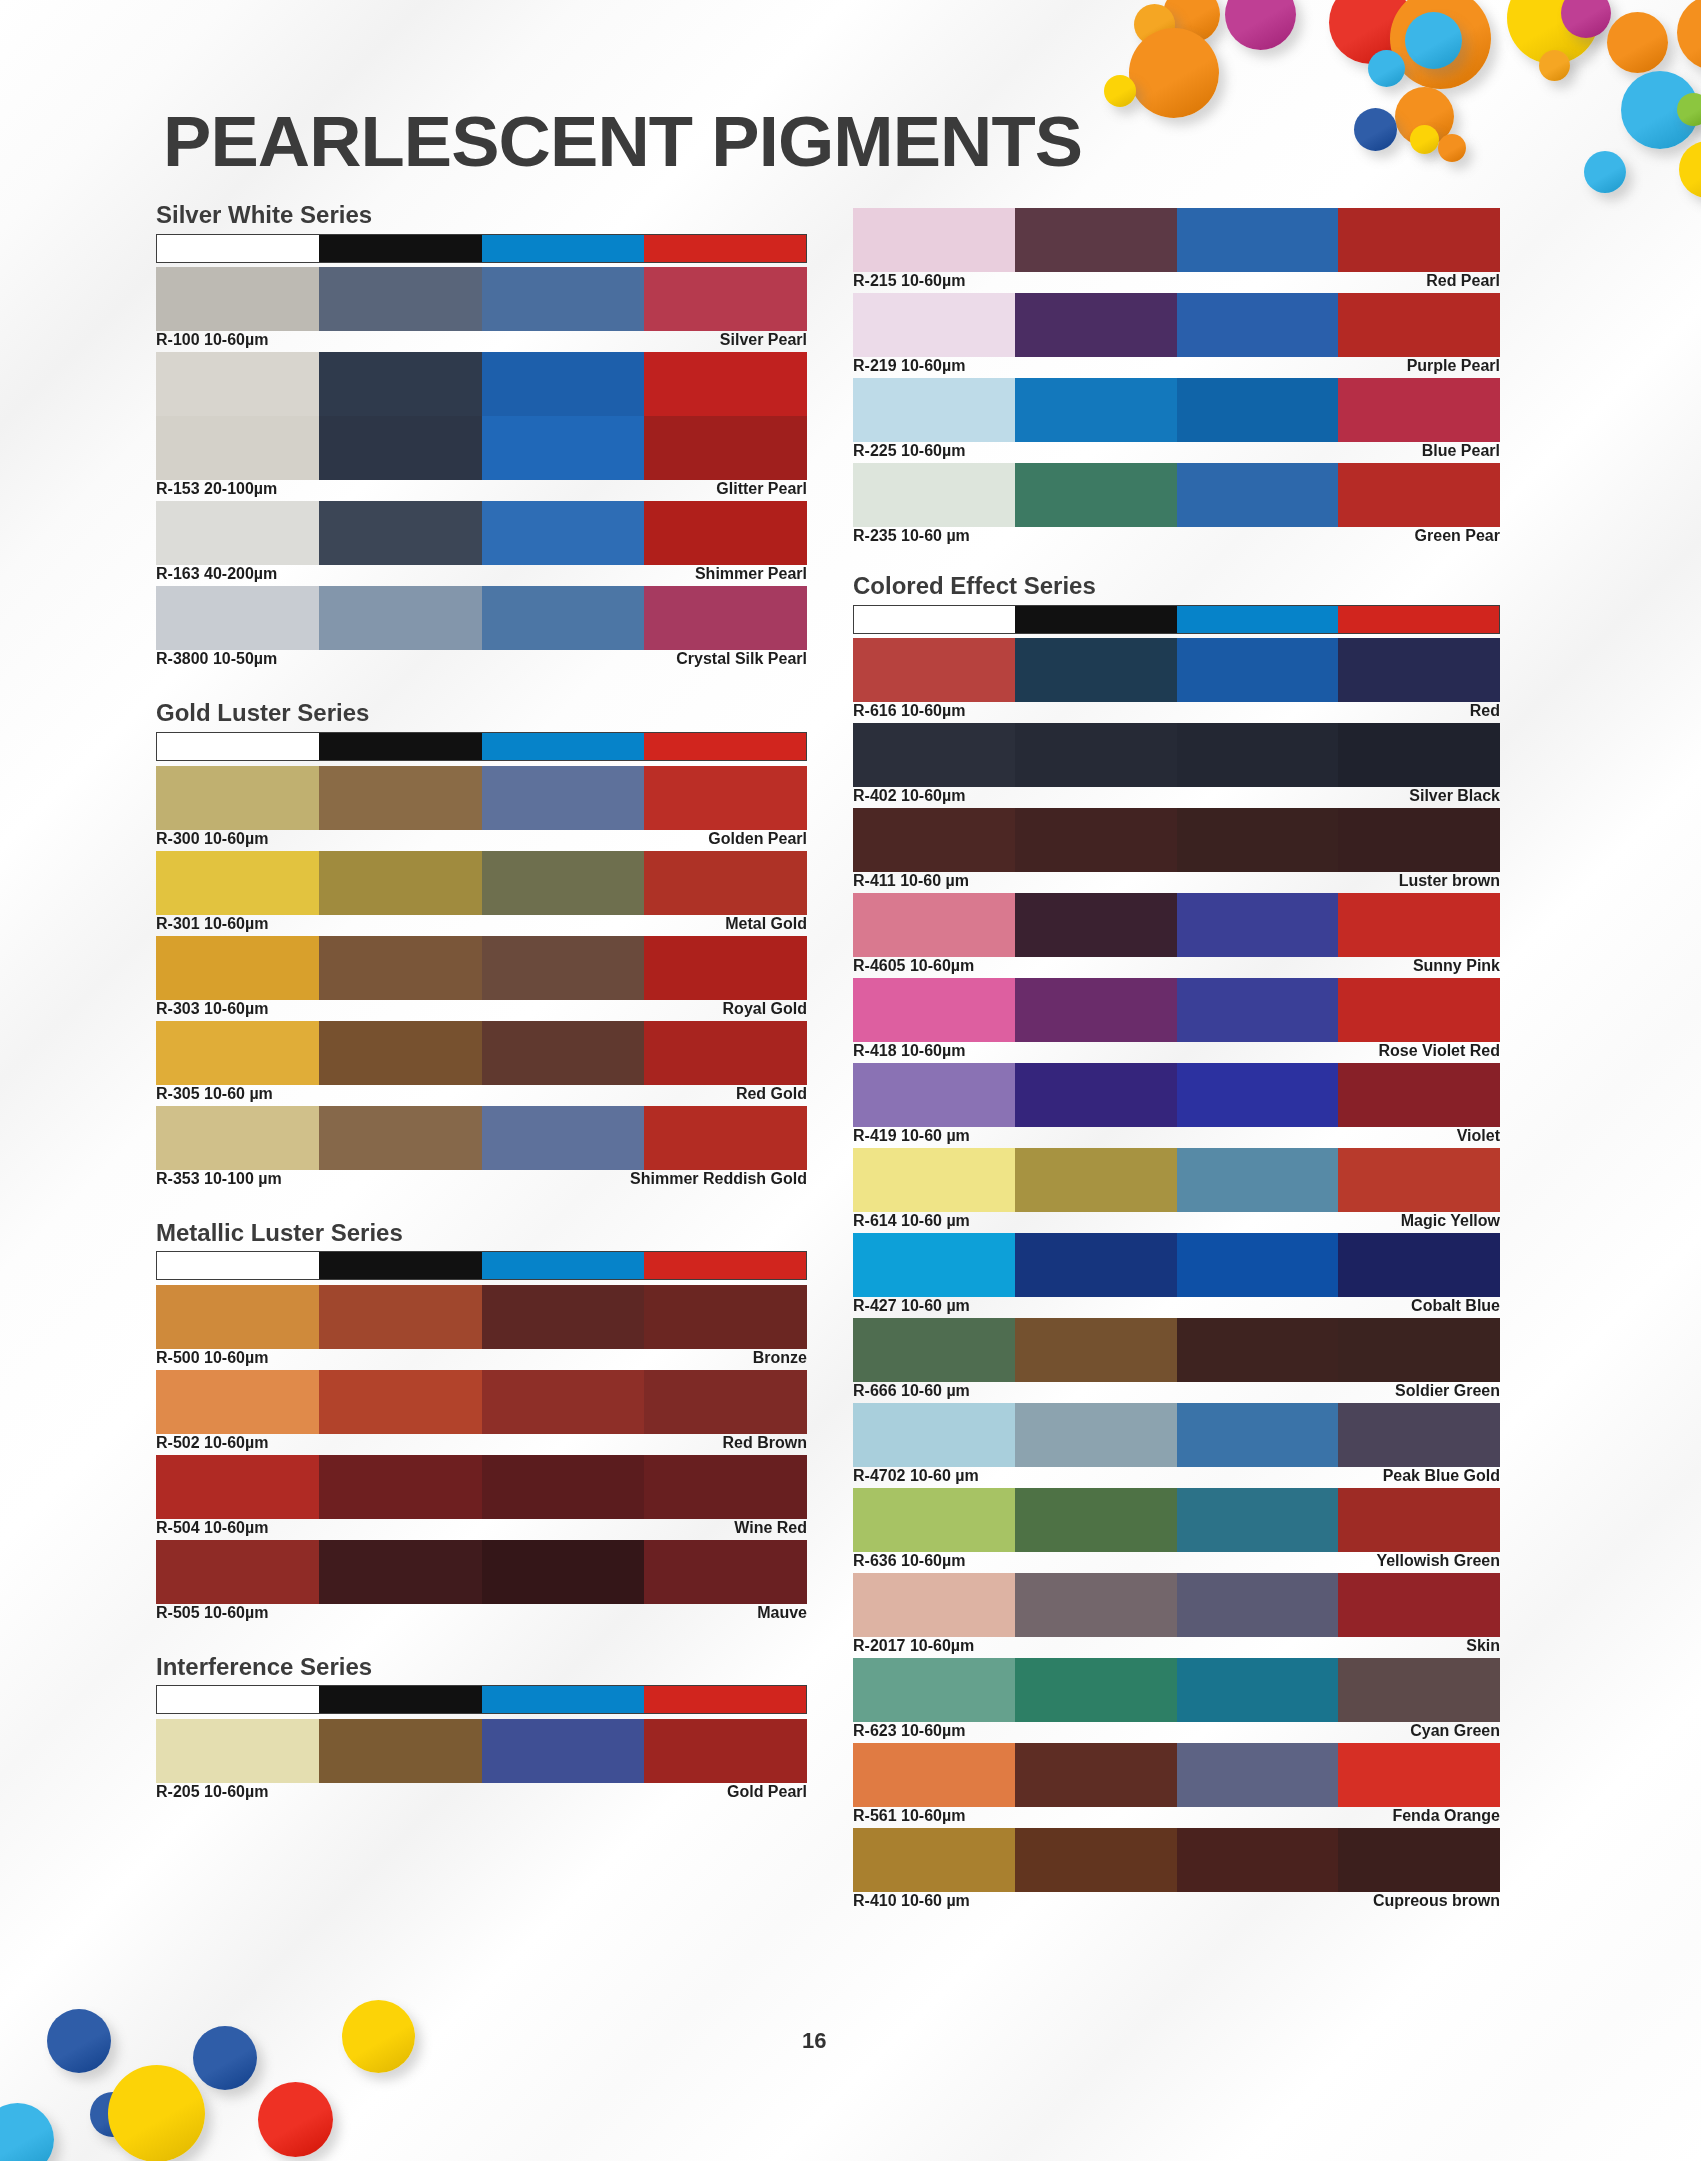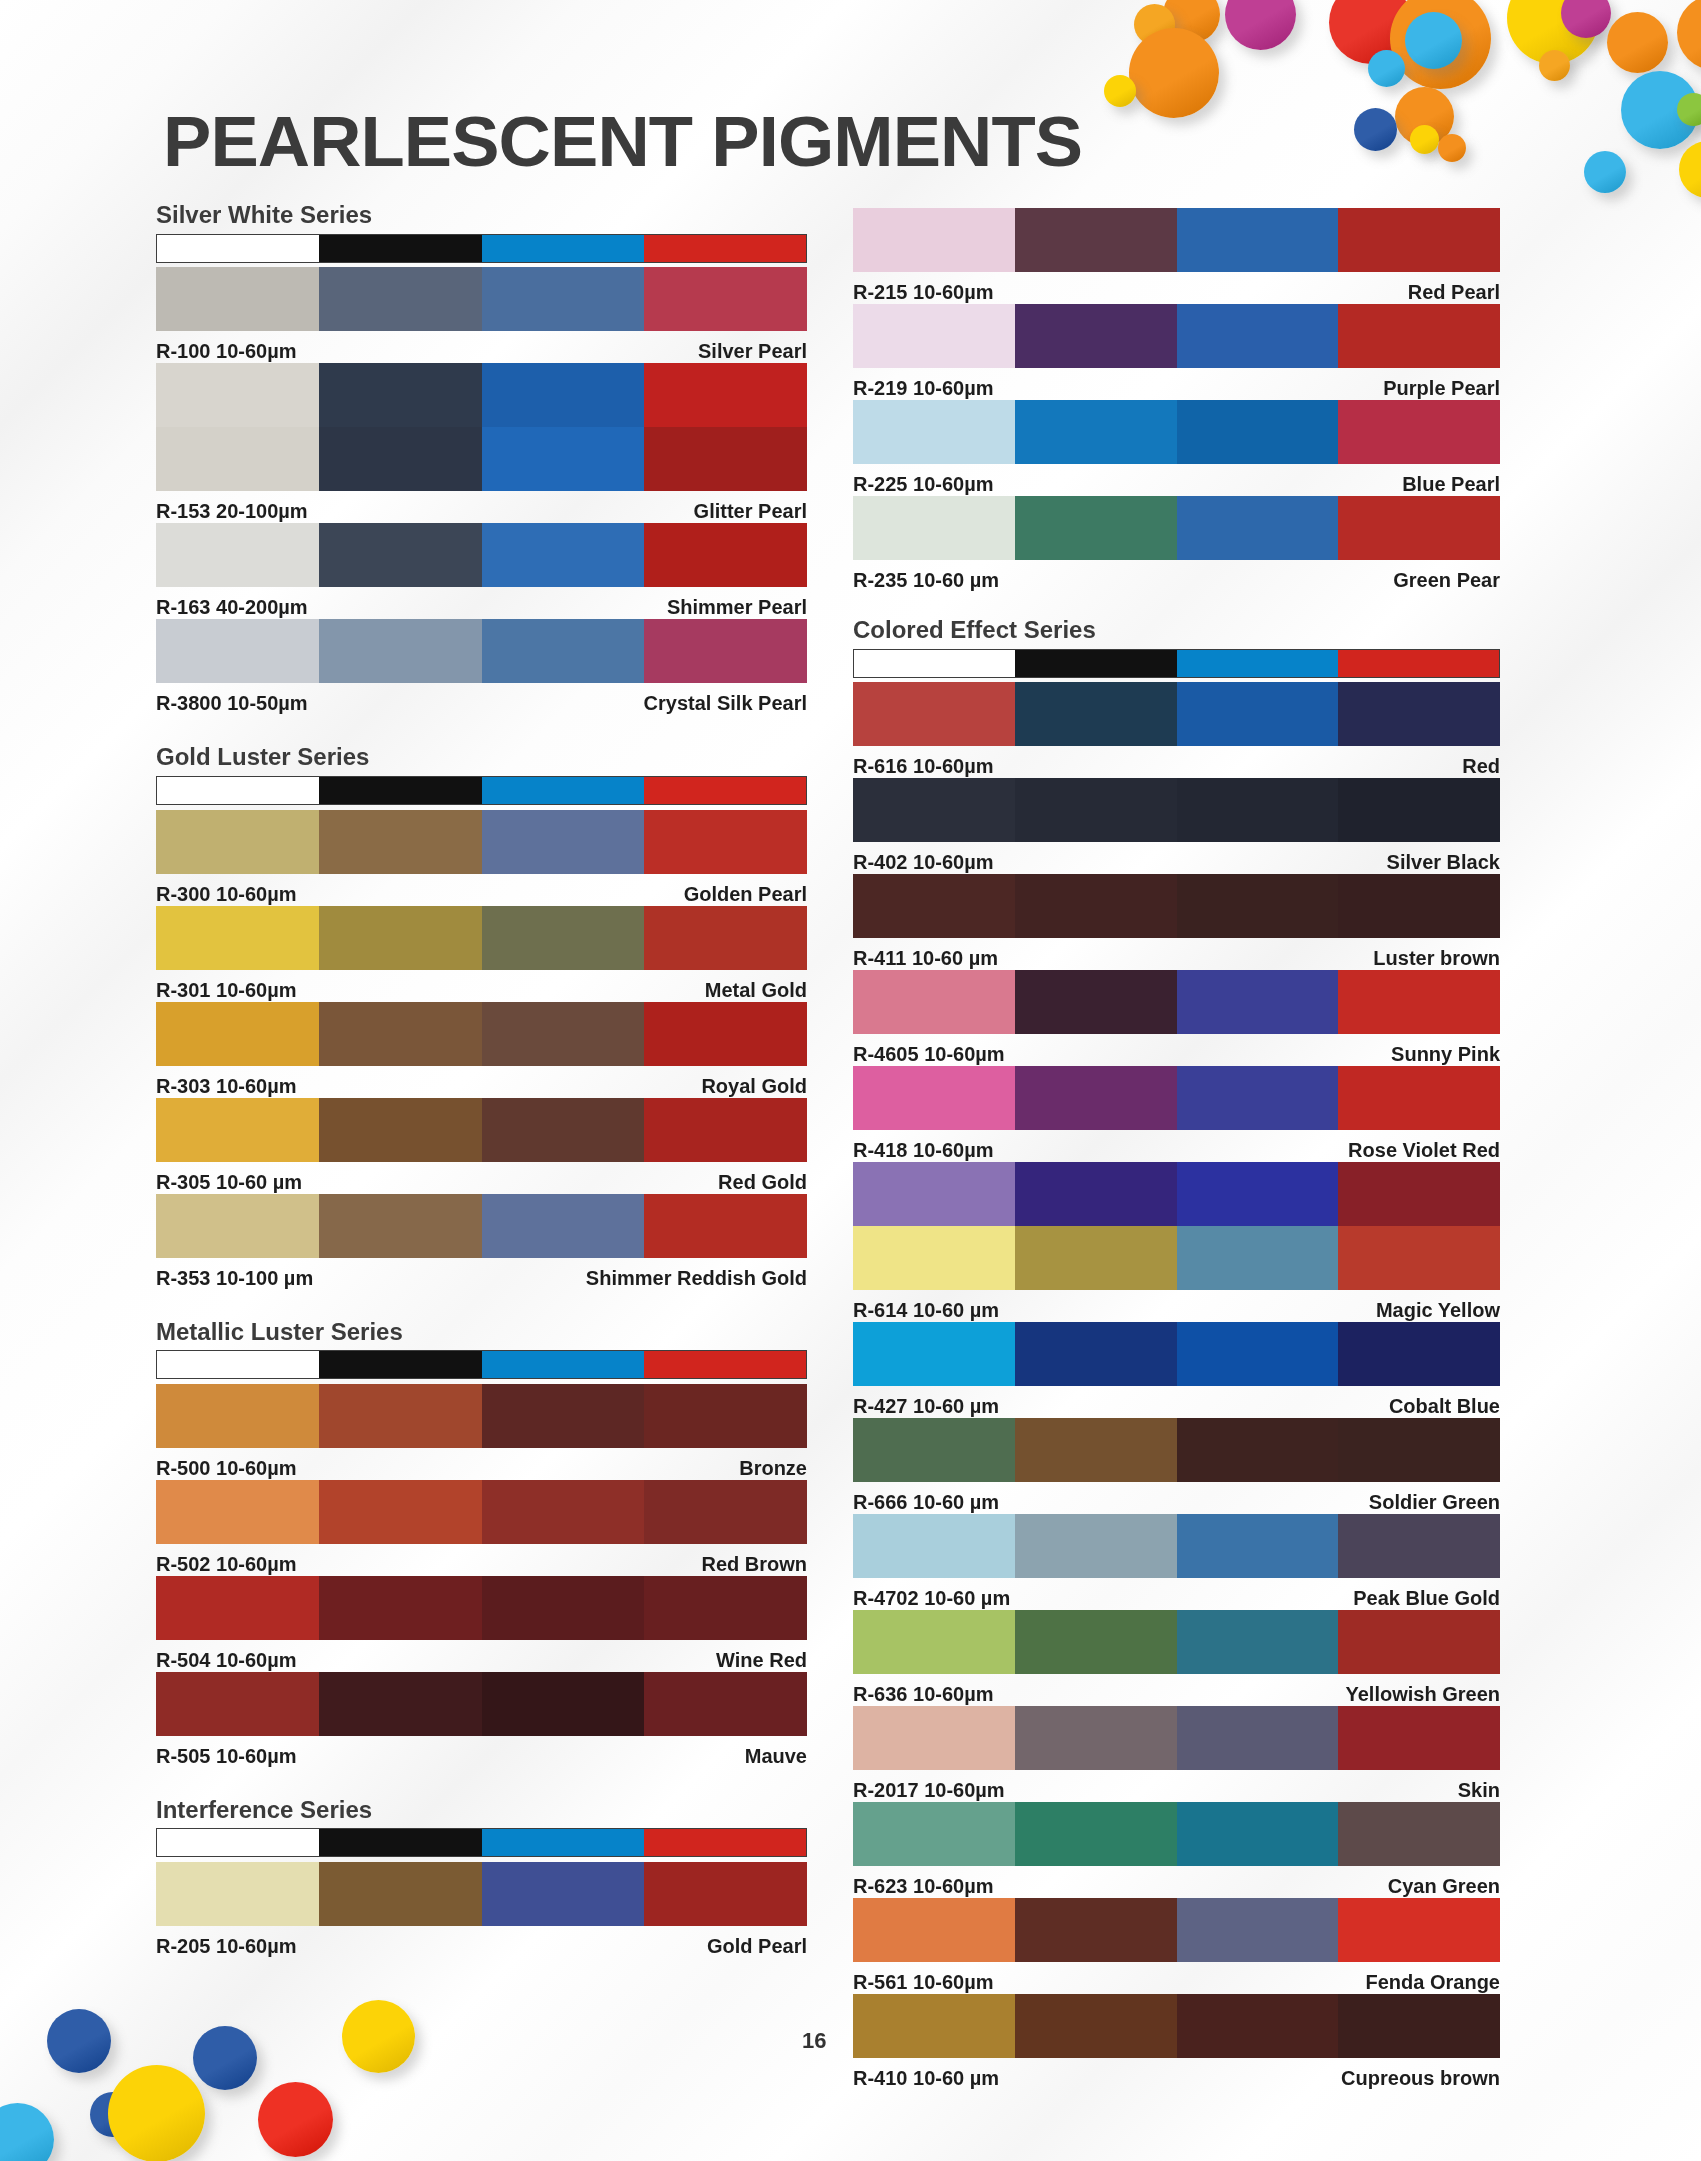--- a/index.html
+++ b/index.html
@@ -44,23 +44,23 @@
     display:flex;width:100%;height:29px;
     border:1.4px solid #3d3d3d;box-sizing:border-box;
     margin-top:6.6px;
   }
   .legend span{flex:1 1 25%;}
 
   .swatch-row{position:relative;width:100%;}
   .swatch{display:flex;width:100%;height:64px;}
   .swatch i{flex:1 1 25%;display:block;}
   .caption{
-    display:flex;justify-content:space-between;align-items:flex-end;
-    width:100%;height:32px;
-    font-size:20px;font-weight:bold;color:#1d1d1d;
+    display:flex;justify-content:space-between;align-items:flex-start;
+    width:100%;height:21px;
+    font-size:16px;font-weight:bold;color:#1d1d1d;
     font-family:"Liberation Sans", sans-serif;
     white-space:nowrap;
   }
   .caption .code{text-align:left;}
   .caption .name{text-align:right;}
 
   .col{position:absolute;}
   #col-left{left:156px;top:203px;width:651px;}
   #col-right{left:853px;top:203px;width:647px;}
 
@@ -457,20 +457,24 @@
               <span class="name">Rose Violet Red</span>
             </div>
           </div>
           <div class="swatch-row">
             <div class="swatch">
               <i style="background: rgb(138, 114, 180);"></i>
               <i style="background: rgb(53, 37, 124);"></i>
               <i style="background: rgb(44, 49, 160);"></i>
               <i style="background: rgb(136, 32, 40);"></i>
             </div>
+            <div class="caption">
+              <span class="code">R-419 10-60 µm</span>
+              <span class="name">Violet</span>
+            </div>
           </div>
           <div class="swatch-row">
             <div class="swatch">
               <i style="background: rgb(239, 228, 135);"></i>
               <i style="background: rgb(167, 147, 65);"></i>
               <i style="background: rgb(87, 138, 166);"></i>
               <i style="background: rgb(184, 58, 44);"></i>
             </div>
             <div class="caption">
               <span class="code">R-614 10-60 µm</span>

